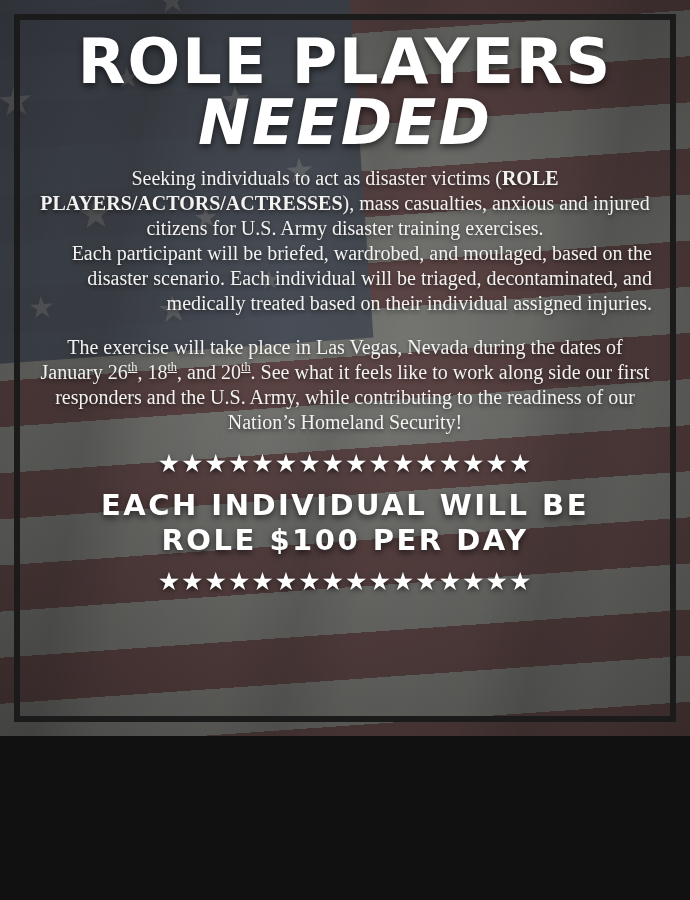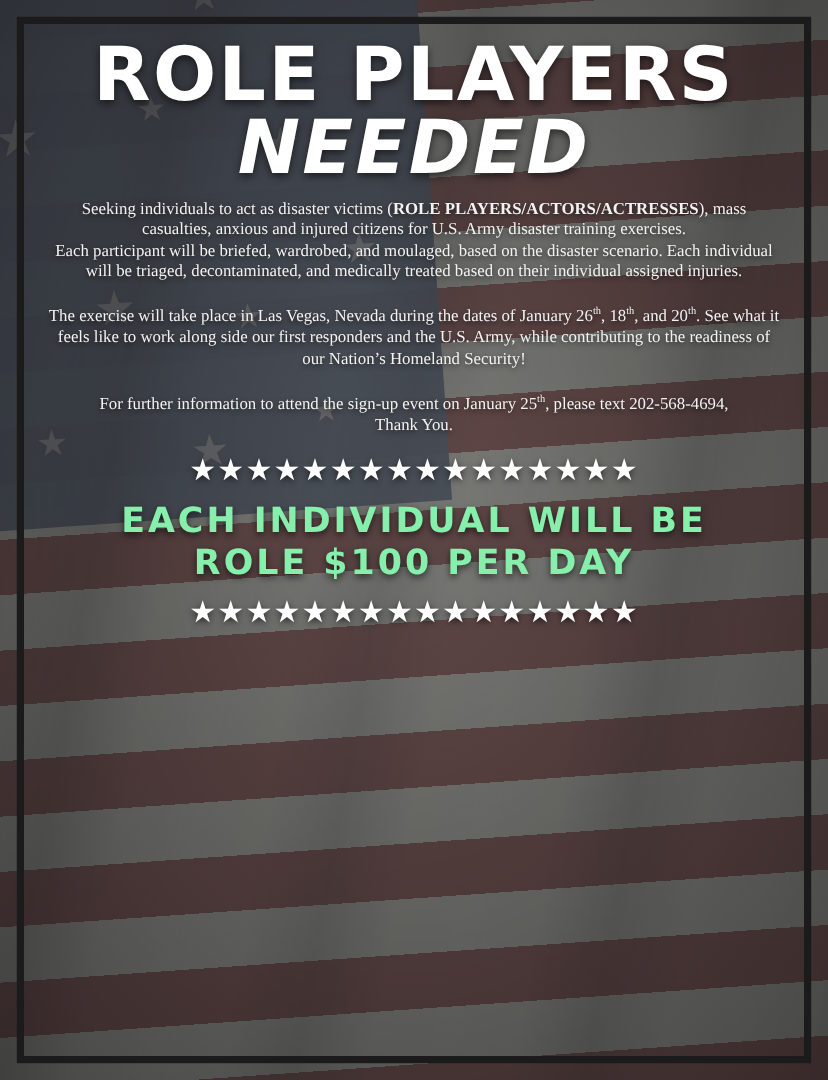--- a/index.html
+++ b/index.html
@@ -3,21 +3,21 @@
 <meta charset="utf-8">
 <style>
   html, body {
     margin: 0;
     padding: 0;
     background: #111;
   }
   #poster {
     position: relative;
     width: 690px;
-    height: 900px;
+    height: 736px;
     overflow: hidden;
     font-family: "Liberation Serif", serif;
     background: #6a6a68;
   }
 
   
   .flag-layer {
     position: absolute;
     inset: 0;
     overflow: hidden;
@@ -126,48 +126,48 @@
     font-weight: bold;
     font-size: 28.5px;
     letter-spacing: 1.2px;
     margin-top: 22px;
     color: #ffffff;
     text-shadow: 0 3px 6px rgba(0,0,0,0.6);
   }
 
   .body {
     font-family: "Liberation Serif", serif;
-    font-size: 14px;
+    font-size: 20px;
     line-height: 1.26;
     margin-top: 12px;
     padding: 0 10px;
   }
   .body p { margin: 0 0 0 0; }
   .body p + p { margin-top: 18px; }
   .body b { font-weight: bold; }
-  sup { font-size: 0.62em; vertical-align: super; }
+  sup { font-size: 0.62em; vertical-align: super; text-decoration: underline; }
 
   .stars-row {
     font-family: "DejaVu Sans", sans-serif;
     font-size: 25px;
     letter-spacing: 1px;
     color: #ffffff;
     margin-top: 16px;
     line-height: 1;
     text-shadow: 0 2px 5px rgba(0,0,0,0.6);
   }
 
   .payline {
     font-family: "DejaVu Sans", sans-serif;
     font-weight: bold;
     font-size: 29px;
     letter-spacing: 2.5px;
     line-height: 1.18;
     margin-top: 12px;
-    color: #86efac;
+    color: #ffffff;
     text-shadow: 0 3px 6px rgba(0,0,0,0.6);
   }
   .payline .l2 { display: block; }
   .stars-row.bottom { margin-top: 12px; }
 </style>
 </head>
 <body>
 
 <div id="poster">
 
@@ -199,25 +199,24 @@
 
     <div class="headline">
       <span>ROLE PLAYERS</span>
       <span class="line2">NEEDED</span>
     </div>
 
 
     <div class="body">
       <p><span>Seeking individuals to act as disaster victims (</span><b>ROLE PLAYERS/ACTORS/ACTRESSES</b><span>), mass casualties, anxious and injured citizens for U.S. Army disaster training exercises.</span></p>
 
-      <p style="margin-top:0;">Each participant will be briefed, wardrobed, and moulaged, based on the disaster scenario. Each individual will be triaged, decontaminated, and medically treated based on their individual assigned injuries.</p>
+      <p style="margin-top:0;text-align:right;">Each participant will be briefed, wardrobed, and moulaged, based on the disaster scenario. Each individual will be triaged, decontaminated, and medically treated based on their individual assigned injuries.</p>
 
       <p><span>The exercise will take place in Las Vegas, Nevada during the dates of January 26</span><sup>th</sup><span>, 18</span><sup>th</sup><span>, and 20</span><sup>th</sup><span>. See what it feels like to work along side our first responders and the U.S. Army, while contributing to the readiness of our Nation’s Homeland Security!</span></p>
 
-      <p><span>For further information to attend the sign-up event on January 25</span><sup>th</sup><span>, please text 202-568-4694,</span><br><span>Thank You.</span></p>
     </div>
 
     <div class="stars-row">★★★★★★★★★★★★★★★★</div>
 
     <div class="payline">
       <span>EACH INDIVIDUAL WILL BE</span>
       <span class="l2">ROLE $100 PER DAY</span>
     </div>
 
     <div class="stars-row bottom">★★★★★★★★★★★★★★★★</div>

